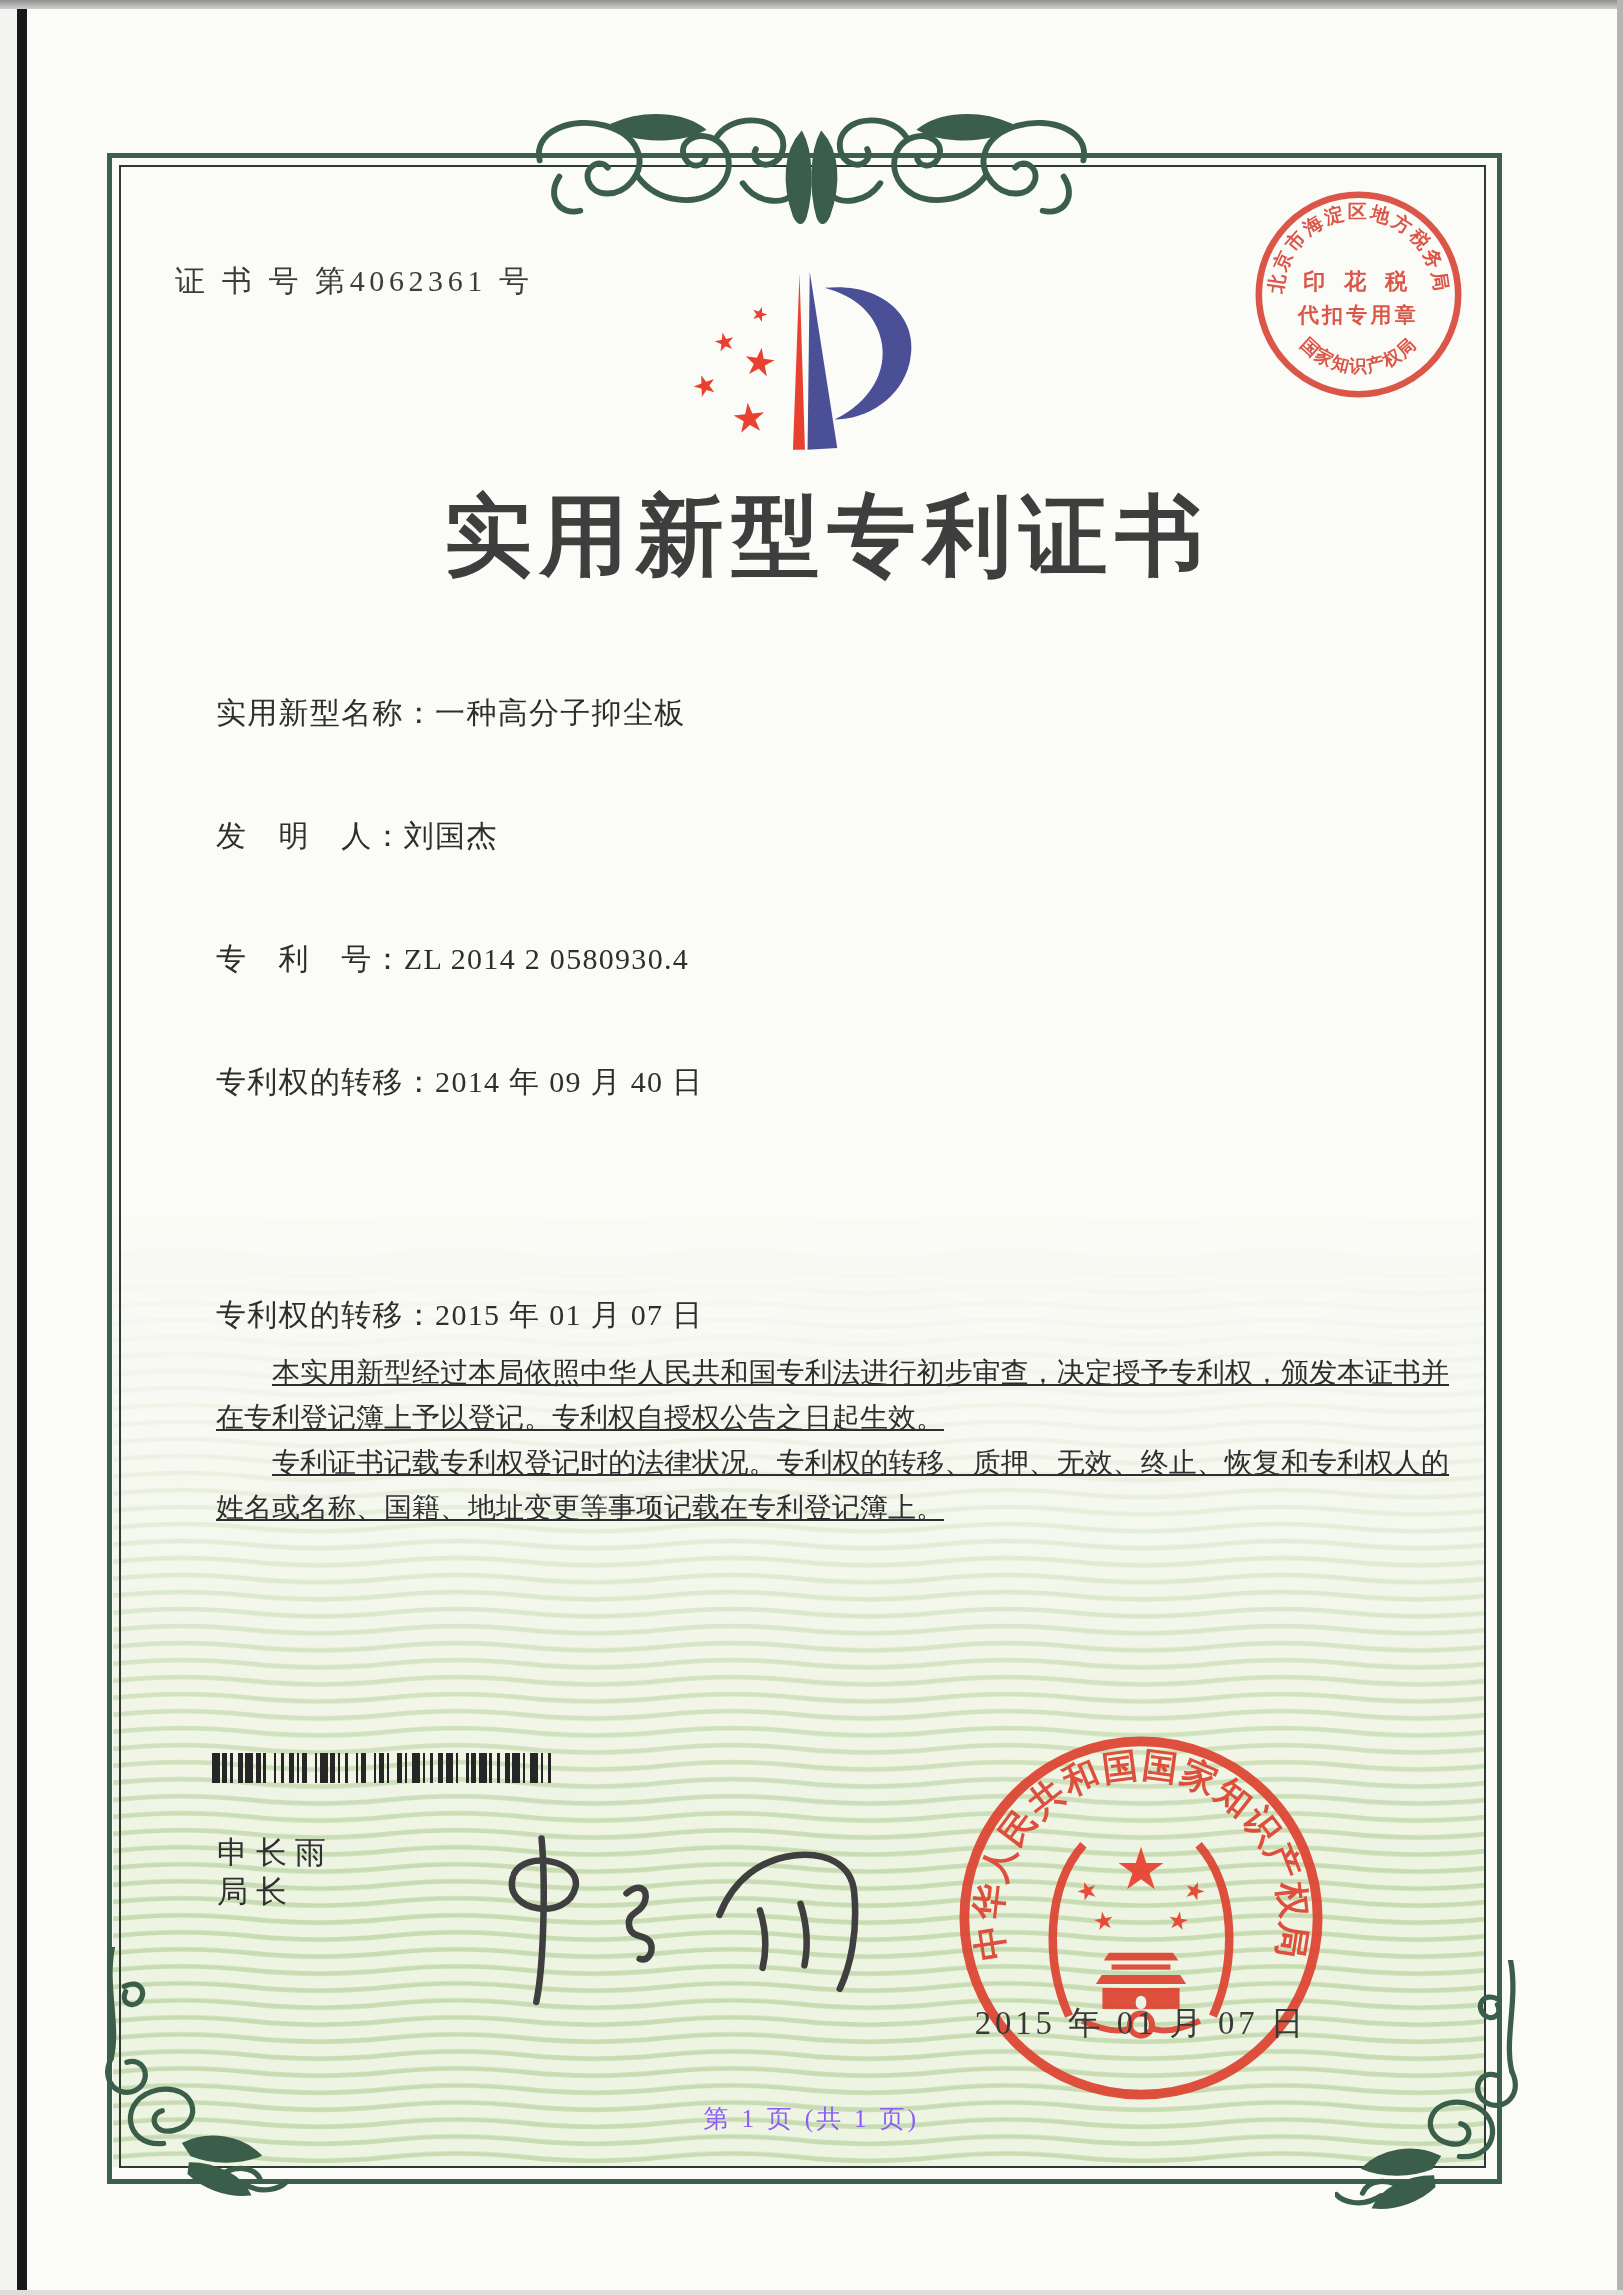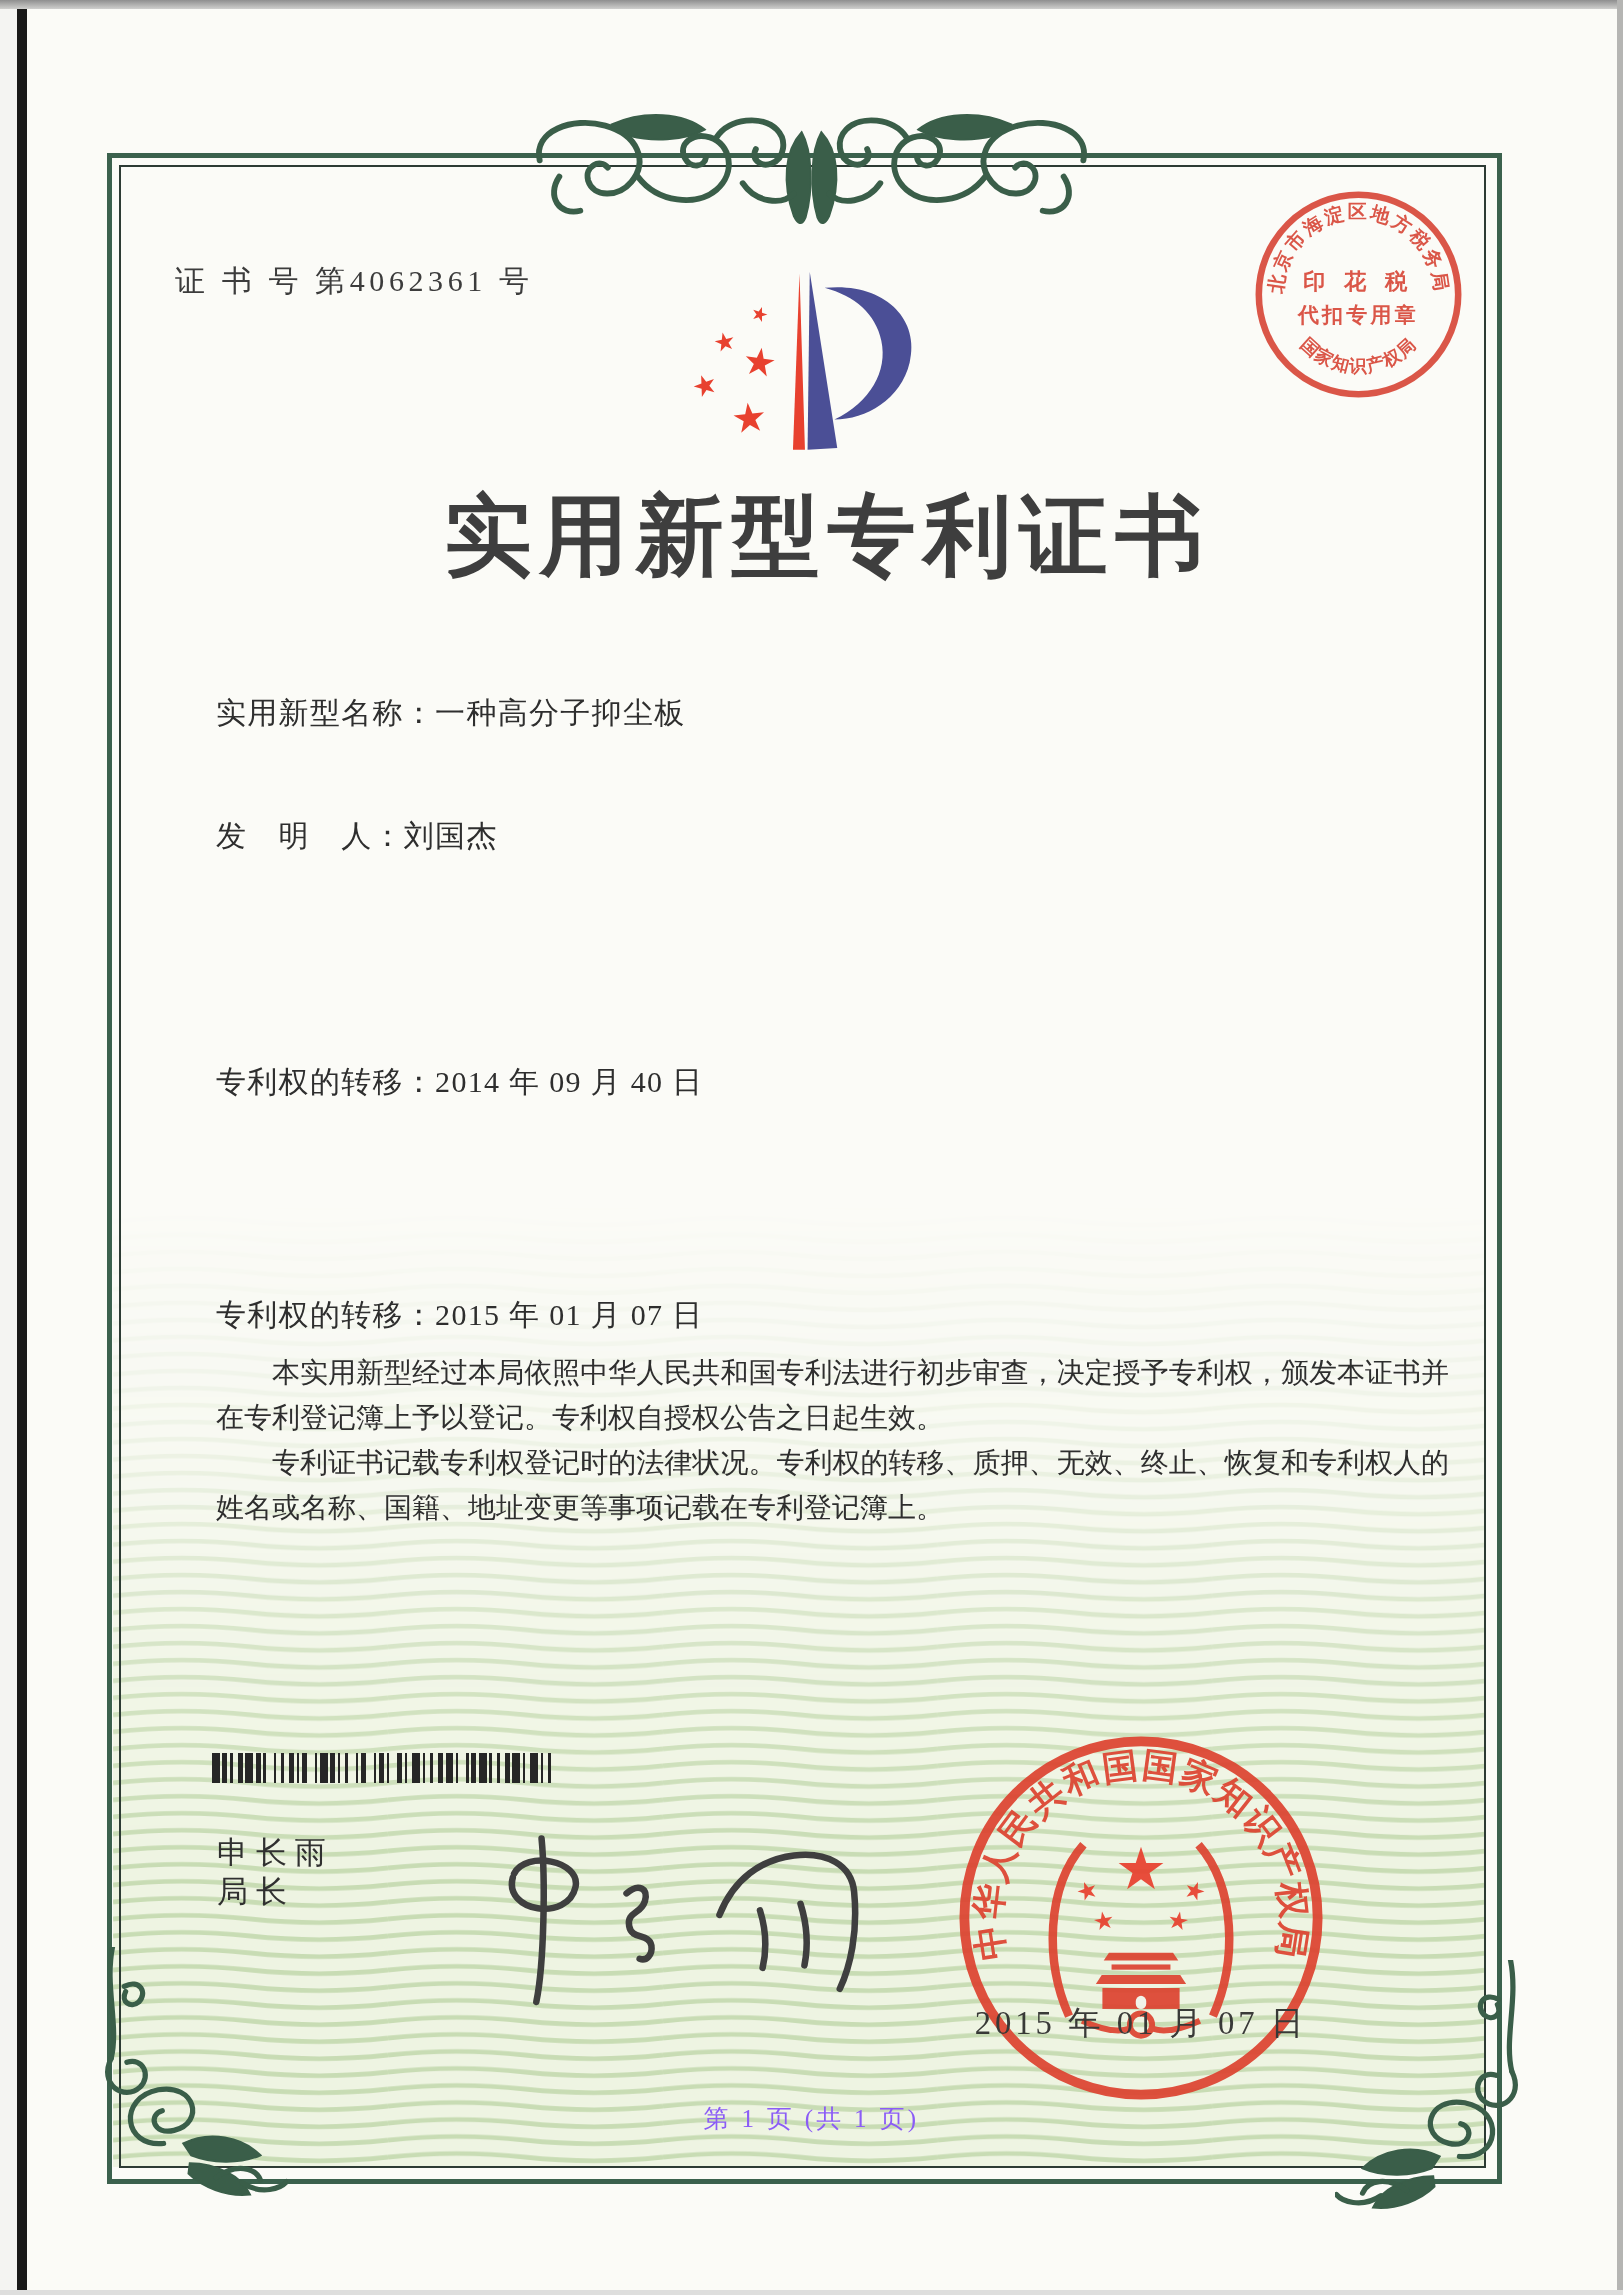--- a/index.html
+++ b/index.html
@@ -17,21 +17,21 @@
   #frame-inner{left:119px;top:165px;width:1363px;height:1999px;border:2px solid #2d3b34;}
   
   #waves{left:113px;top:158px;width:1373px;height:2009px;
          -webkit-mask-image:linear-gradient(180deg,rgba(0,0,0,0) 0%,rgba(0,0,0,0) 52%,rgba(0,0,0,.25) 64%,rgba(0,0,0,.8) 76%,#000 85%);
          mask-image:linear-gradient(180deg,rgba(0,0,0,0) 0%,rgba(0,0,0,0) 52%,rgba(0,0,0,.25) 64%,rgba(0,0,0,.8) 76%,#000 85%);}
   
   #cert-no{left:175px;top:261px;font-size:30px;letter-spacing:4.6px;color:#3c3c3c;}
   #title{left:0;top:477px;width:100%;text-align:center;font-size:88px;font-weight:bold;
          letter-spacing:7.9px;color:#3e3e3e;padding-left:16px;}
   .field{left:216px;font-size:30px;letter-spacing:1.3px;white-space:nowrap;}
-  #paras{left:216px;top:1350px;width:1233px;font-size:28px;line-height:45px;text-align:justify;}
+  #paras{left:216px;top:1350px;width:1233px;font-size:28px;line-height:45px;text-align:justify;text-decoration:underline;}
   #paras p{margin:0;text-indent:56px;}
   #barcode{left:212px;top:1753px;width:414px;height:30px;display:flex;align-items:stretch;overflow:hidden;}
   #barcode span{background:#262626;flex:0 0 auto;}
   #barcode i{flex:0 0 auto;}
   #officer-title{left:217px;top:1871px;font-size:31px;letter-spacing:7.9px;color:#303030;}
   #officer-name{left:217px;top:1832px;font-size:31px;letter-spacing:7.9px;color:#303030;}
   #footer{left:0;top:2102px;width:100%;text-align:center;font-size:25px;letter-spacing:3.3px;color:#8b5cf6;}
 </style>
 </head>
 <body>
@@ -117,20 +117,21 @@
     <text x="170" y="212" text-anchor="middle" fill="#d8493a" font-size="32" font-weight="bold" style="letter-spacing:5px">代扣专用章</text>
     <text fill="#d8493a" font-size="27" font-weight="bold" style="letter-spacing:2px">
       <textPath href="#taxBot" startOffset="50%" text-anchor="middle">国家知识产权局</textPath>
     </text>
   </svg>
 
   <div class="abs" id="title">实用新型专利证书</div>
 
   <div class="abs field" style="top:693px"><span>实用新型名称：</span><span>一种高分子抑尘板</span></div>
   <div class="abs field" style="top:816px"><span>发　明　人：</span><span>刘国杰</span></div>
+  <div class="abs field" style="top:939px"><span>专　利　号：</span><span>ZL 2014 2 0580930.4</span></div>
   <div class="abs field" style="top:1062px"><span>专利权的转移：</span><span>2014 年 09 月 40 日</span></div>
   <div class="abs field" style="top:1295px"><span>专利权的转移：</span><span>2015 年 01 月 07 日</span></div>
 
   <div class="abs" id="paras">
     <p>本实用新型经过本局依照中华人民共和国专利法进行初步审查，决定授予专利权，颁发本证书并在专利登记簿上予以登记。专利权自授权公告之日起生效。</p>
     <p>专利证书记载专利权登记时的法律状况。专利权的转移、质押、无效、终止、恢复和专利权人的姓名或名称、国籍、地址变更等事项记载在专利登记簿上。</p>
   </div>
 
   <div class="abs" id="barcode">
       <span style="width: 7.7px;"></span>

